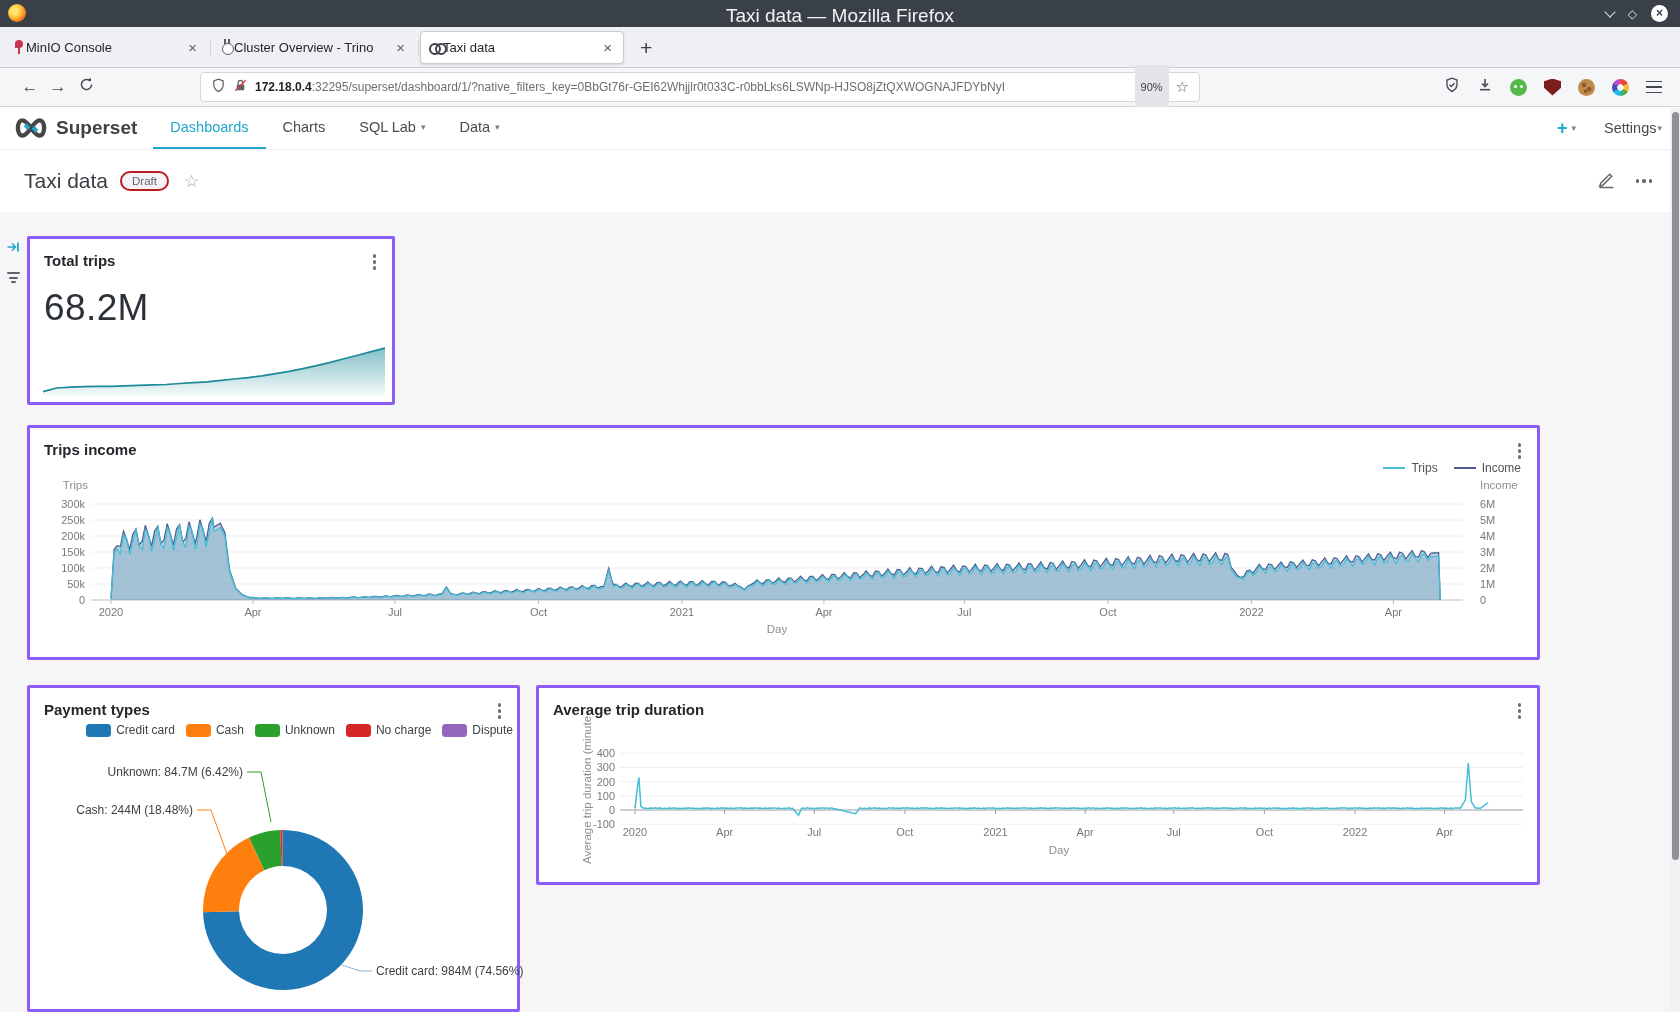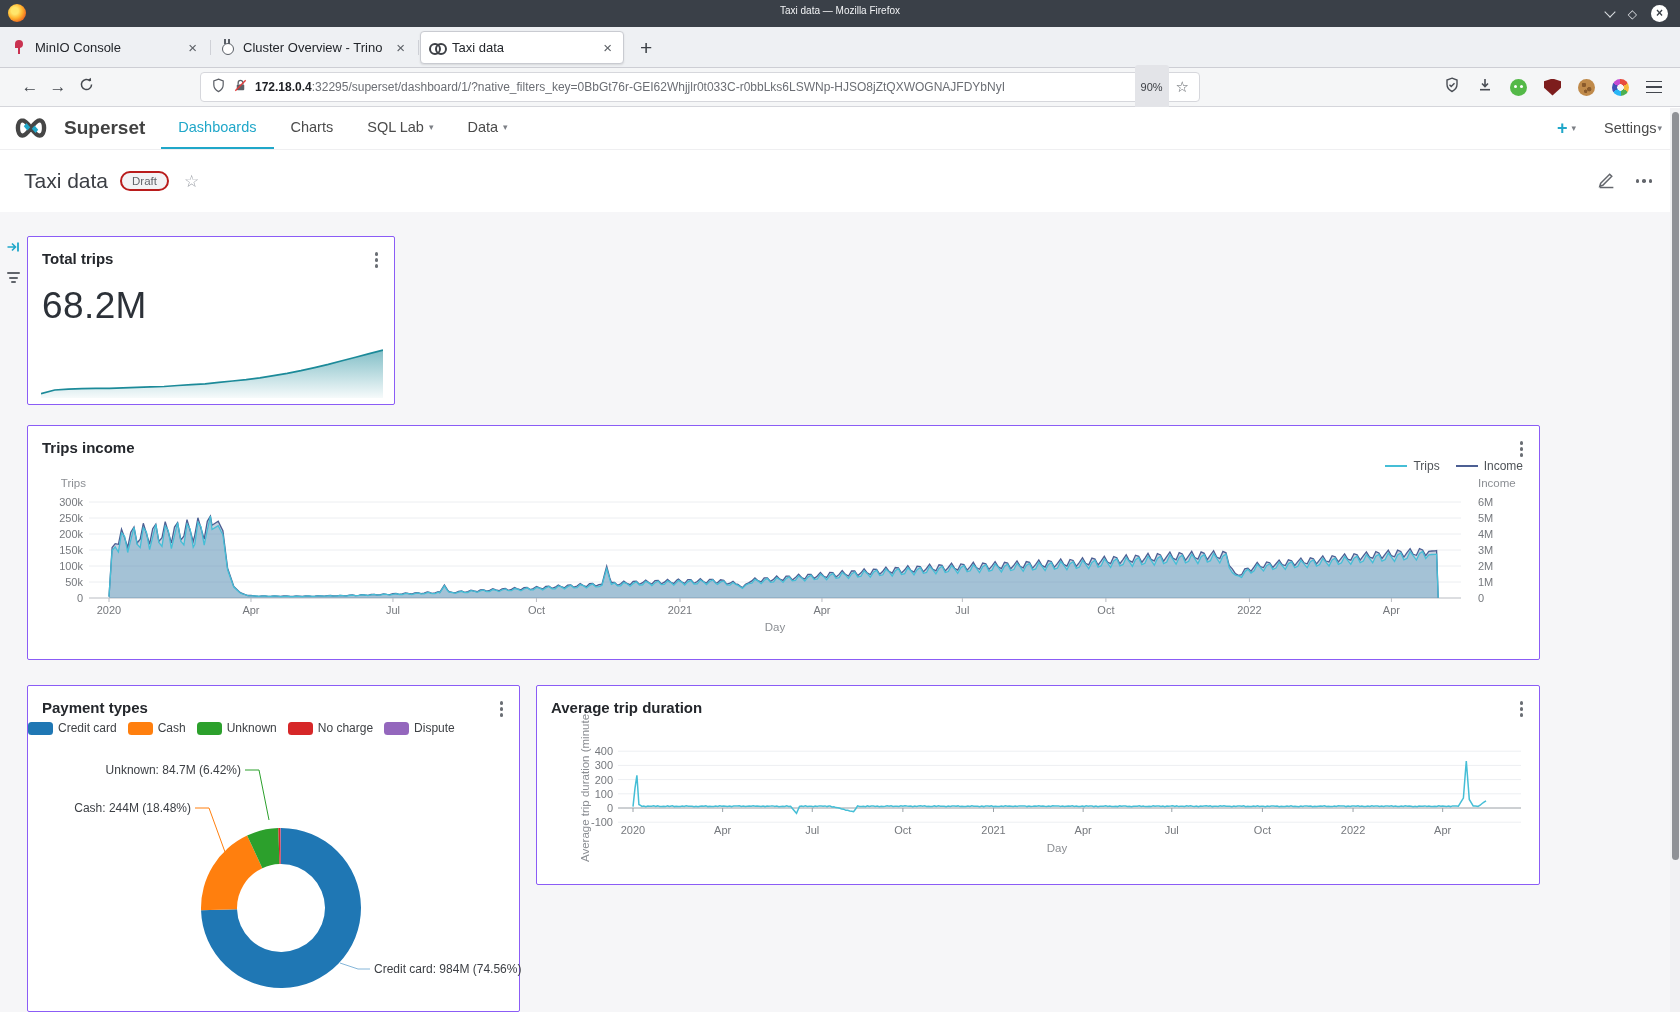--- a/index.html
+++ b/index.html
@@ -5,33 +5,33 @@
 *{box-sizing:border-box;margin:0;padding:0}
 html,body{width:1680px;height:1012px;overflow:hidden;background:#fff;
   font-family:"Liberation Sans","DejaVu Sans",sans-serif;}
 .stage{position:relative;width:1680px;height:1012px;overflow:hidden;background:#fff}
 svg text{font-family:"Liberation Sans","DejaVu Sans",sans-serif}
 
 
 .titlebar{position:absolute;top:0;left:0;width:100%;height:27px;background:#3a4048;color:#f2f3f5}
 .fficon{position:absolute;left:8px;top:4px;width:18px;height:18px;border-radius:50%;
   background:radial-gradient(circle at 38% 38%, #ffe66b 0 22%, #ffb32e 48%, #f07022 72%, #dc4a1e 100%)}
-.wtitle{position:absolute;left:50%;top:5px;transform:translateX(-50%);font-size:10px;white-space:nowrap}
+.wtitle{position:absolute;left:50%;top:5px;transform:translateX(-50%);font-size:19px;white-space:nowrap}
 .winbtns{position:absolute;right:12px;top:0;height:27px;display:flex;align-items:center;gap:14px}
 .wb{cursor:pointer}
 .chev{width:8px;height:8px;border-right:1.7px solid #dcdfe3;border-bottom:1.7px solid #dcdfe3;transform:rotate(45deg);margin-top:-4px}
 .diam{color:#dcdfe3;font-size:12px;line-height:1}
 .wclose{width:17px;height:17px;background:#fff;border-radius:50%;color:#3a4048;font-size:12px;line-height:16px;text-align:center;font-weight:700}
 
 
 .tabbar{position:absolute;top:27px;left:0;width:100%;height:41px;background:#eef0f3;border-bottom:1px solid #cdced4;display:flex;align-items:center;padding-left:4px}
 .tab{width:204px;height:33px;display:flex;align-items:center;padding:0 8px;border-radius:4px;position:relative;color:#23262b;margin-right:4px;cursor:pointer}
 .tab.active{background:#fff;border:1px solid #c9cbd1;box-shadow:0 1px 2px rgba(0,0,0,.10)}
 .tab:not(.active)::after{content:'';position:absolute;right:-3px;top:9px;bottom:9px;width:1px;background:#cfd1d7}
-.tabtitle{font-size:13px;margin-left:9px;flex:1;white-space:nowrap;overflow:hidden}
+.tabtitle{font-size:13px;margin-left:0;flex:1;white-space:nowrap;overflow:hidden}
 .tabclose{color:#5c6066;font-size:15px;padding:0 3px;cursor:pointer}
 .newtab{font-size:21px;color:#3c4046;margin-left:12px;cursor:pointer;line-height:1}
 .tabicon{width:14px;height:14px;position:relative;display:inline-block;flex:none}
 .ti0::before{content:'';position:absolute;left:3px;top:0;width:8px;height:8px;border-radius:50% 50% 50% 0;background:#c93250}
 .ti0::after{content:'';position:absolute;left:6px;top:6px;width:2px;height:8px;background:#c93250}
 .ti1::before{content:'';position:absolute;left:2px;top:3px;width:10px;height:10px;border-radius:50%;background:#fff;border:1.5px solid #595e66}
 .ti1::after{content:'';position:absolute;left:4px;top:-1px;width:2px;height:5px;background:#595e66;box-shadow:4px 0 0 #595e66}
 .ti2::before{content:'';position:absolute;left:0;top:3px;width:8px;height:8px;border:2px solid #3d4046;border-radius:50%}
 .ti2::after{content:'';position:absolute;left:6px;top:3px;width:8px;height:8px;border:2px solid #3d4046;border-radius:50%}
 
@@ -49,21 +49,21 @@
 .badger::before{content:'';position:absolute;left:4px;top:6px;width:3px;height:3px;border-radius:50%;background:#fff;box-shadow:6px 0 0 #fff}
 .ublock{border-radius:0;background:#7d1d1d;clip-path:polygon(50% 0,100% 16%,100% 55%,50% 100%,0 55%,0 16%)}
 .cookie{background:radial-gradient(circle at 35% 35%, #8a5a2b 0 2px, transparent 2.5px),radial-gradient(circle at 66% 60%, #8a5a2b 0 2px, transparent 2.5px),radial-gradient(circle at 45% 72%, #8a5a2b 0 1.5px, transparent 2px),#c08a4a}
 .wheel{background:radial-gradient(circle, #f5f6f7 0 3px, transparent 3.5px),conic-gradient(#e84b3c 0 60deg,#f6b93b 60deg 120deg,#4caf50 120deg 180deg,#29b6f6 180deg 240deg,#3f51b5 240deg 300deg,#c44bd1 300deg 360deg)}
 .hamb{width:16px;height:13px;display:inline-flex;flex-direction:column;justify-content:space-between;cursor:pointer}
 .hamb i{height:1.8px;background:#43474e;display:block}
 
 
 .snav{position:absolute;top:107px;left:0;width:100%;height:43px;background:#fff;border-bottom:1px solid #efeff1;display:flex;align-items:stretch}
 .slogo{display:flex;align-items:center;margin-left:12px;cursor:pointer}
-.sbrand{display:flex;align-items:center;font-size:19px;font-weight:700;color:#424242;margin-left:14px;cursor:pointer}
+.sbrand{display:flex;align-items:center;font-size:19px;font-weight:700;color:#424242;margin-left:6px;cursor:pointer}
 .snav-items{display:flex;margin-left:16px}
 .snav-item{display:flex;align-items:center;padding:0 17px;font-size:14.5px;color:#4b4b4b;border-bottom:2px solid transparent;cursor:pointer;gap:5px}
 .snav-item.active{color:#20a7c9;border-bottom-color:#20a7c9}
 .caret{font-size:9px;color:#7c7f85}
 .snav-right{margin-left:auto;display:flex;align-items:center;gap:28px;margin-right:18px}
 .plusbtn{display:flex;align-items:center;gap:4px;cursor:pointer}
 .plusbtn b{color:#20a7c9;font-size:18px;font-weight:700;line-height:1}
 .settings{display:flex;align-items:center;gap:1px;font-size:14.5px;color:#4b4b4b;cursor:pointer}
 
 
@@ -77,36 +77,36 @@
 .hdots i{width:3.5px;height:3.5px;border-radius:50%;background:#63666c}
 
 
 .dbody{position:absolute;top:212px;left:0;right:0;bottom:0;background:#f6f6f8}
 .frail{position:absolute;left:6px;top:28px;display:flex;flex-direction:column;gap:12px;align-items:center}
 .fexpand{cursor:pointer}
 .ffilter{cursor:pointer;display:flex;flex-direction:column;align-items:center;gap:2.5px;padding-top:2px}
 .ffilter i{display:block;height:2px;background:#60646b;border-radius:1px}
 .ffilter i:nth-child(1){width:13px}.ffilter i:nth-child(2){width:9px}.ffilter i:nth-child(3){width:5px}
 
-.card{position:absolute;background:#fff;border:1px solid #8b5cf6;border-radius:2px}
+.card{position:absolute;background:#fff;border:3px solid #8b5cf6;border-radius:2px}
 .c-trips{left:27px;top:24px;width:368px;height:169px}
 .c-income{left:409px;top:24px;width:368px;height:169px}
 .c-ti{left:27px;top:213px;width:1513px;height:235px}
 .c-pay{left:27px;top:473px;width:493px;height:327px}
 .c-dur{left:536px;top:473px;width:1004px;height:200px}
 .ctitle{position:absolute;top:13px;left:14px;font-size:15px;font-weight:700;color:#24272c;z-index:2}
 .kebab{position:absolute;top:11px;right:12px;padding:4px;cursor:pointer;z-index:3;display:flex;flex-direction:column;gap:2.5px;align-items:center}
 .kebab i{width:3.5px;height:3.5px;border-radius:50%;background:#6b6f75}
 .bignum{position:absolute;top:48px;left:14px;font-size:37px;color:#2c3138;font-weight:500;letter-spacing:.4px}
 .spark{position:absolute;left:13px;bottom:6px}
 .chartsvg{position:absolute;left:0;top:0}
 .ti-legend{position:absolute;top:33px;right:16px;display:flex;gap:16px;align-items:center;z-index:2}
 .lgitem{display:flex;align-items:center;font-size:12px;color:#4f5358;cursor:pointer}
 .lgline{display:inline-block;width:22px;border-top:2.5px solid;margin-right:6px}
-.pt-legend{position:absolute;top:35px;left:0;right:4px;display:flex;gap:11px;z-index:2}
+.pt-legend{position:absolute;top:35px;left:0;right:4px;display:flex;justify-content:flex-end;gap:11px;z-index:2}
 .pt-item{display:flex;align-items:center;font-size:12px;color:#3f4246;cursor:pointer}
 .lgswatch{width:25px;height:13px;border-radius:3.5px;display:inline-block;margin-right:5px}
 .tick{font-size:11px;fill:#75787d}
 .axis-title{font-size:11.5px;fill:#8b8e93}
 .pt-label{font-size:12px;fill:#3c3f44}
 
 
 .vscroll{position:absolute;right:0;top:108px;bottom:0;width:10px;background:#f1f1f3;cursor:pointer}
 .vthumb{position:absolute;left:1.5px;top:4px;width:7px;height:748px;border-radius:4px;background:#8f9196}
 </style>

